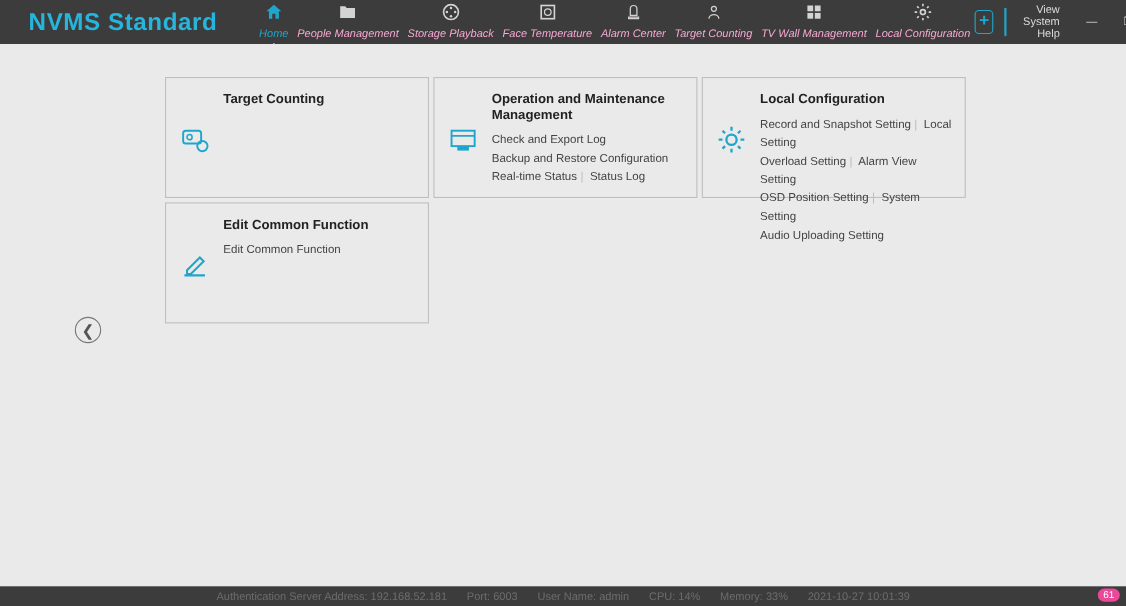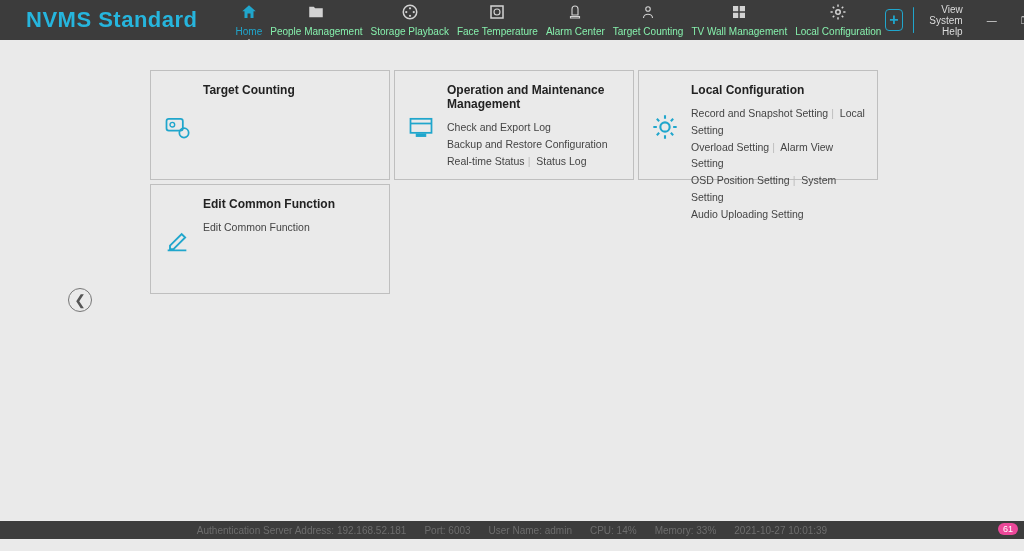--- a/index.html
+++ b/index.html
@@ -33,28 +33,28 @@
   align-items: flex-end;
   height: 100%;
 }
 .navitem {
   display: flex;
   flex-direction: column;
   align-items: center;
   justify-content: flex-end;
   padding: 2px 4px 3px 4px;
   cursor: pointer;
-  color: #86efac;
+  color: #f9a8d4;
   height: 100%;
   position: relative;
 }
 .navitem.active { color: #20a6cc; }
 .navitem svg { width: 18px; height: 18px; fill: #d3d3d3; }
 .navitem.active svg { fill: #20a6cc; }
-.navitem .lbl { font-size: 10px; margin-top: 1px; white-space: nowrap; }
+.navitem .lbl { font-size: 10px; margin-top: 1px; white-space: nowrap; font-style: italic; }
 .navitem.active::after {
   content: "";
   position: absolute;
   bottom: -3px;
   left: 50%;
   transform: translateX(-50%);
   border-left: 4px solid transparent;
   border-right: 4px solid transparent;
   border-bottom: 4px solid #eaeaea;
 }
@@ -123,21 +123,21 @@
 .card .links {
   font-size: 10.5px; color: #444; line-height: 1.6;
 }
 .card .links a {
   color: #444; text-decoration: none; cursor: pointer;
 }
 .card .links .sep { color: #bbb; margin: 0 3px; }
 
 .statusbar {
   position: absolute;
-  left:0; right:0; bottom:12px; height: 18px;
+  left:0; right:0; bottom:0; height: 18px;
   background: #3c3c3c;
   color: #6d6d6d;
   font-size: 10px;
   display: flex; align-items: center;
   padding: 0 10px;
   gap: 18px;
   justify-content: center;
 }
 .badge {
   position:absolute; right:6px; top:2px;

